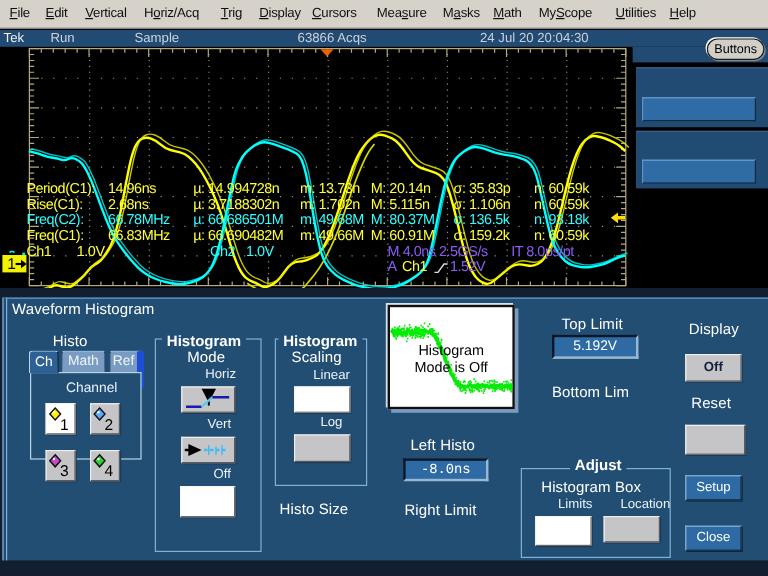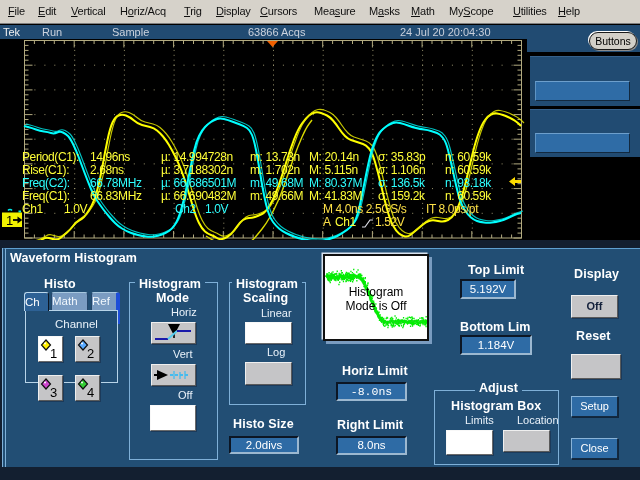--- a/index.html
+++ b/index.html
@@ -11,36 +11,36 @@
 .mi u{text-decoration:underline;}
 
 #statusbar{left:0;top:25px;width:640px;height:14px;background:#214b72;}
 .st{position:absolute;font-size:11px;color:#ccd3de;top:1px;white-space:pre;}
 #sbext{left:527px;top:39px;width:113px;height:13px;background:#214b72;}
 #btnpill{left:589px;top:32px;width:48px;height:18px;background:#d2cfc8;border:1px solid #1a1a1a;border-radius:9px;
  box-shadow:-1px -1px 0 #ffffff, 1px 1px 0 #8a8a8a; text-align:center;font-size:10.5px;color:#000;line-height:16px;}
 
 #scope{left:0;top:40px;width:527px;height:200px;background:#000;}
 .meas{position:absolute;font-size:12px;letter-spacing:-0.4px;white-space:pre;}
-.yy{color:#ffff38;text-align:right;} .cc{color:#2effff;} .ww{color:#fde047;}
+.yy{color:#ffff38;text-align:right;} .cc{color:#2effff;} .ww{color:#8b5cf6;}
 
 .rbox{background:#214b72;border-top:1px solid #35618c;}
 .rbtn{position:absolute;background:#2f6ca6;border:1px solid #12293f;border-top:1px solid #6d9fcc;border-left:1px solid #5e94c4;}
 
 #panel{left:0;top:240px;width:640px;height:240px;background:#131f30;}
 #panelmain{position:absolute;left:2px;top:8px;width:638px;height:219px;background:#224e74;border-top:1px solid #5f9fd0;border-left:4px double #7fb0d8;}
-.blab{position:absolute;font-weight:bold;font-size:12.5px;color:#ffffff;white-space:pre;letter-spacing:0.1px;margin-top:-2px;}
+.blab{position:absolute;font-weight:normal;font-size:12.5px;color:#ffffff;white-space:pre;letter-spacing:0.1px;margin-top:-2px;}
 .slab{position:absolute;font-size:11px;color:#eaf2fa;white-space:pre;margin-top:-2px;padding-left:12px;}
 .gbox{position:absolute;border:1px solid #7fb0d8;}
 .gtitle{position:absolute;background:#224e74;padding:0 4px;font-weight:bold;font-size:12.5px;color:#fff;white-space:pre;margin-top:-2px;}
 .gbtn{position:absolute;background:#c5c5c7;border:1px solid;border-color:#efefef #5a5a5a #5a5a5a #efefef;box-shadow:1px 1px 0 #1c3a5a;}
 .wbtn{position:absolute;background:#ffffff;border:1px solid;border-color:#f8f8f8 #6a6a6a #6a6a6a #f8f8f8;box-shadow:1px 1px 0 #1c3a5a;}
 .vbox{position:absolute;background:#2e6ba5;border:2px solid;border-color:#0c1624 #9cb8d0 #9cb8d0 #0c1624;color:#fff;font-size:11.5px;text-align:center;}
 .bbtn{position:absolute;background:#2e6ba5;border:1px solid;border-color:#8ab4d8 #14293f #14293f #8ab4d8;box-shadow:1px 1px 0 #10263e;color:#fff;font-size:11px;text-align:center;}
-.tab{position:absolute;height:18px;border-radius:5px 5px 0 0;font-size:11.5px;color:#fff;}
+.tab{position:absolute;height:18px;border-radius:5px 5px 0 0;font-size:11.5px;color:#fff;text-align:center;}
 </style></head>
 <body>
 <div id="root">
 
  <div class="abs" id="menubar">
   <div class="mi" style="left:8px"><u>F</u>ile</div>
   <div class="mi" style="left:38px"><u>E</u>dit</div>
   <div class="mi" style="left:71px"><u>V</u>ertical</div>
   <div class="mi" style="left:120px">H<u>o</u>riz/Acq</div>
   <div class="mi" style="left:184px"><u>T</u>rig</div>
@@ -100,21 +100,21 @@
   <div class="meas cc" style="left:90px;top:136px">66.78MHz</div>
   <div class="meas cc" style="left:161px;top:136px">µ: 66.686501M</div>
   <div class="meas cc" style="left:250px;top:136px">m: 49.68M</div>
   <div class="meas cc" style="left:309px;top:136px">M: 80.37M</div>
   <div class="meas cc" style="left:378px;top:136px">σ: 136.5k</div>
   <div class="meas cc" style="left:445px;top:136px">n: 93.18k</div>
   <div class="meas yy" style="left:22px;top:149px">Freq(C1):</div>
   <div class="meas yy" style="left:90px;top:149px">66.83MHz</div>
   <div class="meas yy" style="left:161px;top:149px">µ: 66.690482M</div>
   <div class="meas yy" style="left:250px;top:149px">m: 49.66M</div>
-  <div class="meas yy" style="left:309px;top:149px">M: 41.83M</div>
+  <div class="meas yy" style="left:309px;top:149px">M: 60.91M</div>
   <div class="meas yy" style="left:378px;top:149px">σ: 159.2k</div>
   <div class="meas yy" style="left:445px;top:149px">n: 60.59k</div>
   <div class="meas yy" style="left:22px;top:162px">Ch1</div>
   <div class="meas yy" style="left:64px;top:162px">1.0V</div>
   <div class="meas cc" style="left:175px;top:162px">Ch2</div>
   <div class="meas cc" style="left:205px;top:162px">1.0V</div>
   <div class="meas ww" style="left:323px;top:162px">M 4.0ns 2.5GS/s</div>
   <div class="meas ww" style="left:426px;top:162px">IT 8.0ps/pt</div>
   <div class="meas ww" style="left:323px;top:175px">A</div>
       <div class="meas yy" style="left:335px;top:175px">Ch1</div>
@@ -130,21 +130,21 @@
  <div class="rbtn" style="left:535px;top:133px;width:95px;height:20px;"></div>
  <div class="abs" id="btnpill">Buttons</div>
 
  <div class="abs" id="panel">
   <div id="panelmain"></div>
   <div class="blab" style="left:10px;top:13px">Waveform Histogram</div>
   <div class="blab" style="left:44px;top:39px">Histo</div>
 
   <div class="tab" style="left:24px;top:52px;width:25px;height:19px;background:#2d6195;border-top:1px solid #bcd8ec;border-left:1px solid #bcd8ec;border-right:1px solid #0d1826;border-radius:3px 3px 0 0;line-height:18px;z-index:3">Ch</div>
   <div class="tab" style="left:51px;top:52px;width:37px;height:18px;background:#7b9cc2;border-top:1px solid #a8c8e0;border-left:1px solid #24466a;border-right:1px solid #24466a;border-radius:3px 3px 0 0;line-height:17px;color:#f0f6fc">Math</div>
-  <div class="tab" style="left:91px;top:52px;width:29px;height:32px;background:#7b9cc2;border-top:1px solid #a8c8e0;border-left:1px solid #24466a;border-right:4px solid #1d4ed8;border-radius:3px 3px 0 0;line-height:17px;color:#f0f6fc">Ref</div>
+  <div class="tab" style="left:91px;top:52px;width:29px;height:32px;background:#7b9cc2;border-top:1px solid #a8c8e0;border-left:1px solid #24466a;border-right:6px solid #1d4ed8;border-radius:3px 3px 0 0;line-height:17px;color:#f0f6fc">Ref</div>
   <div class="abs" style="left:25px;top:70px;width:93px;height:73px;border:1px solid #b8d4e8;background:#224e74;z-index:2"></div>
   <div class="slab" style="left:43px;top:80px;font-size:11.5px;z-index:3">Channel</div>
 
   <div class="wbtn" style="left:38px;top:96px;width:25px;height:26px;z-index:3">
    <svg width="23" height="24">
           <path d="M7,3 L11.5,8 L7,13 L2.5,8 Z" fill="#ffee00" stroke="#101010" stroke-width="1.2"></path>
           <circle cx="6" cy="6.5" r="1" fill="#fff"></circle>
           <text x="11" y="21" font-size="13" fill="#000" font-family="Liberation Sans">1</text>
         </svg></div>
   <div class="gbtn" style="left:75px;top:96px;width:25px;height:26px;z-index:3">
@@ -191,39 +191,36 @@
 
   <div class="gbox" style="left:229px;top:42px;width:77px;height:123px;"></div>
   <div class="gtitle" style="left:232px;top:39px;">Histogram</div>
   <div class="blab" style="left:243px;top:53px;">Scaling</div>
   <div class="slab" style="left:249px;top:69px;">Linear</div>
   <div class="wbtn" style="left:245px;top:82px;width:47px;height:22px;"></div>
   <div class="slab" style="left:255px;top:108px;">Log</div>
   <div class="gbtn" style="left:245px;top:122px;width:47px;height:23px;"></div>
 
   <div class="blab" style="left:233px;top:179px;">Histo Size</div>
-  <div class="vbox" style="left:229px;top:196px;width:70px;height:18px;line-height:14px;">2.0divs</div>
 
   <div class="abs" style="left:323px;top:14px;width:106px;height:87px;background:#fff;border:2px solid #101010;box-shadow:-1.5px -1.5px 0 #d8e2ee, 3px 3px 0 #7a9cc0;">
    <svg width="102" height="83" style="position:absolute;left:0;top:0">
     <path d="M1,21.2L2,19.9L3,21.6L4,22.2L5,22.0L6,22.4L7,19.4L8,21.3L9,20.6L10,21.8L11,22.0L12,20.8L13,22.4L14,20.9L15,19.4L16,20.3L17,21.4L18,20.5L19,22.3L20,21.3L21,20.6L22,19.6L23,20.6L24,21.7L25,20.6L26,21.0L27,21.8L28,19.6L29,19.4L30,20.0L31,20.2L32,20.9L33,20.5L34,21.5L35,20.8L36,23.1L37,23.1L38,25.5L39,27.5L40,28.8L41,31.9L42,33.5L43,35.9L44,38.9L45,39.7L46,44.0L47,45.7L48,47.7L49,50.9L50,52.1L51,55.8L52,57.0L53,58.5L54,61.1L55,62.0L56,62.8L57,65.0L58,64.4L59,66.5L60,65.5L61,66.3L62,67.0L63,66.2L64,66.3L65,65.6L66,65.0L67,65.1L68,65.3L69,66.2L70,65.9L71,66.0L72,66.8L73,65.3L74,65.5L75,66.3L76,65.0L77,65.0L78,65.7L79,65.2L80,65.7L81,65.4L82,66.2L83,66.2L84,65.4L85,66.2L86,65.9L87,65.3L88,66.9L89,65.5L90,65.3L91,65.2L92,66.3L93,66.7L94,66.6L95,65.8L96,65.5L97,65.0L98,66.3L99,66.1L100,65.7L101,66.3L102,65.9L103,66.9L104,66.5L105,65.5" stroke="#00dd00" stroke-width="3" fill="none" opacity="0.9"></path>
     <path d="M34.7,23.2h1.3M8.5,23.3h1.3M56.7,63.7h1.3M53.8,60.8h1.3M4.9,20.6h1.3M10.4,21.4h1.3M45.1,41.5h1.3M24.2,19.9h1.3M66.3,69.0h1.3M42.3,33.0h1.3M102.5,70.5h1.3M31.1,22.3h1.3M16.0,22.1h1.3M85.9,67.4h1.3M19.8,18.8h1.3M39.7,26.9h1.3M58.0,66.1h1.3M22.4,20.7h1.3M71.8,64.1h1.3M61.9,66.9h1.3M48.1,46.9h1.3M73.7,70.1h1.3M26.4,19.0h1.3M92.0,64.7h1.3M76.9,64.4h1.3M13.3,28.4h1.3M44.5,39.3h1.3M51.9,55.2h1.3M5.1,19.5h1.3M60.6,62.4h1.3M92.0,64.6h1.3M62.8,69.4h1.3M61.3,61.6h1.3M99.2,67.2h1.3M50.3,52.8h1.3M74.0,65.3h1.3M68.3,70.5h1.3M30.6,20.6h1.3M41.1,31.2h1.3M49.0,49.9h1.3M18.5,22.0h1.3M80.9,66.6h1.3M14.5,20.2h1.3M91.6,68.4h1.3M9.4,17.8h1.3M92.9,67.0h1.3M86.2,67.3h1.3M44.2,37.1h1.3M38.3,30.5h1.3M16.7,16.8h1.3M19.3,21.8h1.3M51.4,57.5h1.3M62.3,66.0h1.3M44.6,39.7h1.3M39.4,22.5h1.3M72.8,63.6h1.3M54.6,58.9h1.3M6.6,19.6h1.3M94.6,66.9h1.3M84.0,61.2h1.3M41.8,32.1h1.3M67.0,66.7h1.3M7.5,21.6h1.3M17.9,21.8h1.3M36.4,23.1h1.3M16.7,20.8h1.3M11.6,21.0h1.3M91.9,66.4h1.3M64.9,67.1h1.3M37.1,25.5h1.3M38.9,30.3h1.3M104.3,69.3h1.3M49.5,50.3h1.3M11.6,21.5h1.3M36.6,22.9h1.3M17.8,25.6h1.3M3.4,23.8h1.3M16.2,19.8h1.3M57.5,67.9h1.3M102.8,66.5h1.3M90.8,65.4h1.3M39.1,25.7h1.3M18.4,21.7h1.3M82.0,63.1h1.3M35.3,22.5h1.3M103.4,70.3h1.3M89.7,67.5h1.3M77.9,61.8h1.3M24.6,18.8h1.3M4.0,21.0h1.3M3.9,20.8h1.3M73.0,67.8h1.3M100.5,60.7h1.3M103.8,67.8h1.3M100.3,64.9h1.3M24.6,22.4h1.3M21.5,21.1h1.3M94.6,69.2h1.3M88.4,62.5h1.3M84.2,66.4h1.3M9.8,18.0h1.3M82.4,61.5h1.3M79.0,64.5h1.3M83.1,66.2h1.3M35.6,24.1h1.3M42.2,27.7h1.3M42.7,38.8h1.3M18.7,20.1h1.3M14.2,23.1h1.3M84.9,70.2h1.3M16.2,23.8h1.3M69.4,60.0h1.3M37.4,23.3h1.3M2.5,20.4h1.3M102.0,64.3h1.3M98.1,63.6h1.3M46.1,46.4h1.3M22.9,17.3h1.3M27.2,21.4h1.3M62.0,67.7h1.3M28.0,21.0h1.3M95.6,66.6h1.3M37.8,22.0h1.3M95.0,66.8h1.3M44.7,42.4h1.3M56.3,62.4h1.3M55.4,65.3h1.3M20.0,22.1h1.3M1.4,20.9h1.3M50.2,51.7h1.3M76.4,64.0h1.3M54.9,61.2h1.3M58.8,66.0h1.3M59.3,64.8h1.3M26.8,21.1h1.3M53.8,64.3h1.3M59.4,66.3h1.3M47.1,40.4h1.3M64.7,63.1h1.3M73.0,65.9h1.3M48.0,45.3h1.3M98.9,65.4h1.3M73.7,70.1h1.3M28.0,18.1h1.3M59.2,70.2h1.3M15.3,18.8h1.3M13.6,21.1h1.3M26.0,21.8h1.3M8.6,18.4h1.3M94.3,62.3h1.3M17.1,20.2h1.3M15.9,17.1h1.3M92.8,67.7h1.3M100.1,65.7h1.3M42.4,27.1h1.3M87.6,66.6h1.3M17.8,18.5h1.3M36.3,24.1h1.3M21.4,18.5h1.3M3.0,24.4h1.3M58.6,65.2h1.3M35.5,22.1h1.3M65.9,65.1h1.3M103.4,65.9h1.3M83.0,67.1h1.3M28.6,20.0h1.3M5.1,21.9h1.3M14.5,18.3h1.3M44.9,44.1h1.3M27.9,19.7h1.3M16.5,23.5h1.3M73.8,64.5h1.3M10.3,24.4h1.3M45.2,42.4h1.3M8.5,23.6h1.3M84.4,64.7h1.3M9.7,21.4h1.3M90.7,65.3h1.3M48.2,46.7h1.3M97.4,68.6h1.3M28.9,22.3h1.3M25.8,23.6h1.3M12.4,22.0h1.3M22.0,21.0h1.3M33.4,19.0h1.3M31.2,24.8h1.3M53.0,59.8h1.3M2.9,22.9h1.3M27.0,25.7h1.3M58.3,65.9h1.3M20.7,16.5h1.3M12.1,22.4h1.3M86.2,63.4h1.3M87.8,67.2h1.3M41.9,29.5h1.3M103.2,65.8h1.3M36.6,25.2h1.3M67.1,62.7h1.3M43.1,35.5h1.3M14.5,20.8h1.3M8.4,20.3h1.3M18.0,19.4h1.3M9.8,23.5h1.3M70.7,61.9h1.3M30.3,20.8h1.3M48.8,51.8h1.3M17.4,19.2h1.3M101.0,66.6h1.3M102.2,64.3h1.3M101.4,65.5h1.3M33.2,20.2h1.3M40.7,30.6h1.3M50.4,51.8h1.3M53.5,59.7h1.3M1.5,20.4h1.3M42.5,35.7h1.3M5.3,23.6h1.3M25.2,21.6h1.3M61.9,62.1h1.3M69.4,65.3h1.3M75.5,67.7h1.3M34.9,19.8h1.3M103.4,68.3h1.3M67.9,69.1h1.3M5.6,24.3h1.3M66.2,61.6h1.3M77.3,66.5h1.3M55.5,61.6h1.3M53.5,61.8h1.3M86.9,62.3h1.3M61.7,68.8h1.3M73.1,63.7h1.3M24.9,22.4h1.3M38.5,26.6h1.3M11.9,23.0h1.3M66.3,63.4h1.3M66.1,64.8h1.3M1.3,17.9h1.3M84.0,66.0h1.3M56.7,61.4h1.3M69.6,69.6h1.3M27.2,23.4h1.3M8.7,20.1h1.3M22.3,24.3h1.3M77.9,68.8h1.3M40.8,30.3h1.3M50.8,52.7h1.3M65.2,62.3h1.3M67.8,67.2h1.3M27.4,22.6h1.3M78.3,65.0h1.3M2.3,23.6h1.3M7.3,19.7h1.3M73.0,69.6h1.3M71.3,65.3h1.3M49.3,53.8h1.3M49.5,55.2h1.3M21.7,23.7h1.3M102.7,66.4h1.3M48.7,49.5h1.3M86.3,68.6h1.3M28.9,19.8h1.3M22.8,22.1h1.3M61.5,65.4h1.3M15.7,14.7h1.3M14.8,19.3h1.3M86.3,61.0h1.3M74.1,65.7h1.3M25.1,23.4h1.3M3.6,19.4h1.3M1.4,17.8h1.3M32.4,20.2h1.3M15.6,19.3h1.3M88.4,67.7h1.3M1.2,20.4h1.3M13.5,17.4h1.3M97.3,64.8h1.3M31.1,15.9h1.3M39.7,21.7h1.3M62.3,71.5h1.3M38.5,24.6h1.3M6.0,22.6h1.3M11.6,22.4h1.3M98.3,64.3h1.3M26.9,21.5h1.3M20.7,24.9h1.3M39.8,33.6h1.3M85.4,64.6h1.3M66.6,70.9h1.3M58.1,62.5h1.3M75.8,69.7h1.3M47.9,48.8h1.3M79.3,64.8h1.3M6.1,20.3h1.3M97.4,67.9h1.3M36.7,25.5h1.3M32.0,20.7h1.3M28.1,13.5h1.3M69.2,65.0h1.3M42.0,36.4h1.3M18.4,22.2h1.3M95.2,67.4h1.3M52.7,59.2h1.3M104.6,71.1h1.3M47.8,48.4h1.3M10.4,22.2h1.3M36.6,24.8h1.3M27.9,23.0h1.3M60.2,69.0h1.3M43.9,35.3h1.3M44.0,35.9h1.3M36.2,22.4h1.3M7.5,19.1h1.3M14.1,26.2h1.3M53.4,56.2h1.3M23.5,17.3h1.3M29.2,20.4h1.3M47.4,48.8h1.3M100.2,68.8h1.3M3.3,17.0h1.3M4.4,20.0h1.3M50.2,48.1h1.3M62.1,68.4h1.3M97.4,66.0h1.3M86.9,70.0h1.3M26.8,16.7h1.3M12.3,23.3h1.3M71.9,68.4h1.3M98.9,65.4h1.3M80.5,62.6h1.3M48.6,48.6h1.3M82.4,65.8h1.3M25.2,24.3h1.3M32.6,18.4h1.3M14.3,20.1h1.3M73.7,69.4h1.3M12.7,24.3h1.3M61.6,67.3h1.3M41.4,32.5h1.3M2.1,23.8h1.3M32.4,14.1h1.3M68.0,67.5h1.3M92.9,64.3h1.3M26.7,22.0h1.3M100.9,65.4h1.3M3.3,19.0h1.3M52.8,57.3h1.3M27.8,19.8h1.3M70.4,67.5h1.3M4.5,20.6h1.3M36.2,19.5h1.3M21.6,21.9h1.3M83.9,65.8h1.3M22.3,17.6h1.3M101.9,64.3h1.3M25.0,25.3h1.3M24.0,21.0h1.3M100.0,64.0h1.3M52.6,58.6h1.3M44.4,40.6h1.3M70.2,67.3h1.3M41.9,32.8h1.3M23.1,22.0h1.3M6.4,21.7h1.3M7.3,16.1h1.3M92.9,69.2h1.3M77.2,71.6h1.3M35.2,21.6h1.3M20.3,25.5h1.3M4.3,19.7h1.3M70.1,64.3h1.3M35.5,23.6h1.3M18.6,23.3h1.3M37.6,24.7h1.3M100.4,70.4h1.3M22.6,24.8h1.3M38.1,27.5h1.3M46.0,38.9h1.3M6.1,19.6h1.3M96.6,66.4h1.3M21.1,16.7h1.3M4.1,25.1h1.3M43.7,39.0h1.3M5.2,17.8h1.3M4.6,26.4h1.3M27.7,24.1h1.3M78.7,67.8h1.3M29.3,19.1h1.3M100.6,64.6h1.3M75.5,64.7h1.3M33.9,20.6h1.3M79.6,66.2h1.3M96.3,62.2h1.3M3.5,16.8h1.3M25.3,15.4h1.3M100.2,66.9h1.3M41.2,31.6h1.3M52.3,60.1h1.3M97.5,67.8h1.3M77.8,69.9h1.3M86.6,66.5h1.3M35.1,18.3h1.3M34.2,18.1h1.3M9.2,23.9h1.3M21.5,20.2h1.3M7.7,18.4h1.3M4.5,19.3h1.3M102.9,65.3h1.3M92.9,67.9h1.3M9.7,20.7h1.3M11.0,17.4h1.3M47.5,46.7h1.3M25.4,18.4h1.3M71.1,67.7h1.3M78.8,68.0h1.3M13.6,19.1h1.3M88.5,65.2h1.3M39.8,31.7h1.3M77.8,66.6h1.3M26.5,23.4h1.3M16.9,23.2h1.3M34.9,19.3h1.3M42.2,36.7h1.3M25.1,21.1h1.3M85.1,61.8h1.3M11.6,15.3h1.3M50.4,55.4h1.3M96.1,61.8h1.3M5.2,21.2h1.3M20.7,23.2h1.3M102.2,61.2h1.3M39.7,25.8h1.3M91.1,64.2h1.3M81.9,66.6h1.3M99.4,68.5h1.3M65.5,68.0h1.3M23.6,19.9h1.3M22.2,21.3h1.3M27.5,19.1h1.3M22.2,18.3h1.3M2.2,19.0h1.3M20.3,25.1h1.3M33.5,21.6h1.3M58.0,69.4h1.3M7.6,22.1h1.3M58.2,66.9h1.3M67.5,67.2h1.3M73.3,66.8h1.3M43.6,36.8h1.3M100.1,68.0h1.3M33.5,18.3h1.3M44.3,37.9h1.3M90.9,68.3h1.3M21.5,20.1h1.3M76.7,66.1h1.3M94.8,66.2h1.3M45.1,41.8h1.3M92.8,63.8h1.3M48.9,50.3h1.3M58.4,65.9h1.3M67.6,66.9h1.3M65.7,65.4h1.3M39.6,26.9h1.3M30.5,20.7h1.3M55.2,63.4h1.3M52.0,56.4h1.3M84.7,67.6h1.3M14.2,19.7h1.3M99.1,68.7h1.3M6.6,21.5h1.3M97.3,62.0h1.3M65.5,69.4h1.3M86.8,68.3h1.3M24.1,24.5h1.3M43.1,38.4h1.3M20.0,18.1h1.3M23.7,18.5h1.3M40.9,32.7h1.3M13.8,22.1h1.3M94.3,69.9h1.3M5.3,17.8h1.3M5.0,19.9h1.3M88.2,68.4h1.3M58.2,67.6h1.3M66.2,65.1h1.3M61.6,68.4h1.3M45.3,39.8h1.3M46.6,42.3h1.3M3.4,19.0h1.3M25.5,19.4h1.3M80.4,66.5h1.3M19.7,19.1h1.3M50.2,54.1h1.3M45.8,43.2h1.3M10.5,18.4h1.3M5.2,22.6h1.3M67.2,69.4h1.3M81.9,67.9h1.3M54.2,63.6h1.3M40.3,30.7h1.3" stroke="#00ee00" stroke-width="1.5" fill="none"></path>
    </svg>
    <div style="position:absolute;left:0;top:29px;width:102px;text-align:center;font-size:12px;color:#000;line-height:14px;">Histogram<br>Mode is Off</div>
   </div>
 
   <div class="blab" style="left:468px;top:25px;">Top Limit</div>
-  <div class="vbox" style="left:460px;top:39px;width:56px;height:20px;line-height:16px;">5.192V</div>
+  <div class="vbox" style="left:460px;top:39px;width:72px;height:20px;line-height:16px;">5.192V</div>
   <div class="blab" style="left:460px;top:82px;">Bottom Lim</div>
-  <div class="vbox" style="left:460px;top:95px;width:72px;height:20px;line-height:16px;">1.184V</div>
-
-  <div class="blab" style="left:342px;top:126px;">Horiz Limit</div>
+
+  <div class="blab" style="left:342px;top:126px;">Left Histo</div>
   <div class="vbox" style="left:336px;top:142px;width:71px;height:19px;line-height:15px;font-family:Liberation Mono, monospace;">-8.0ns</div>
   <div class="blab" style="left:337px;top:180px;">Right Limit</div>
-  <div class="vbox" style="left:336px;top:196px;width:71px;height:19px;line-height:15px;">8.0ns</div>
 
   <div class="gbox" style="left:434px;top:150px;width:125px;height:75px;"></div>
   <div class="gtitle" style="left:475px;top:143px;">Adjust</div>
   <div class="blab" style="left:451px;top:161px;">Histogram Box</div>
   <div class="slab" style="left:453px;top:176px;">Limits</div>
   <div class="slab" style="left:505px;top:176px;">Location</div>
   <div class="wbtn" style="left:446px;top:190px;width:47px;height:25px;"></div>
   <div class="gbtn" style="left:503px;top:190px;width:47px;height:22px;"></div>
 
   <div class="blab" style="left:574px;top:29px;">Display</div>

